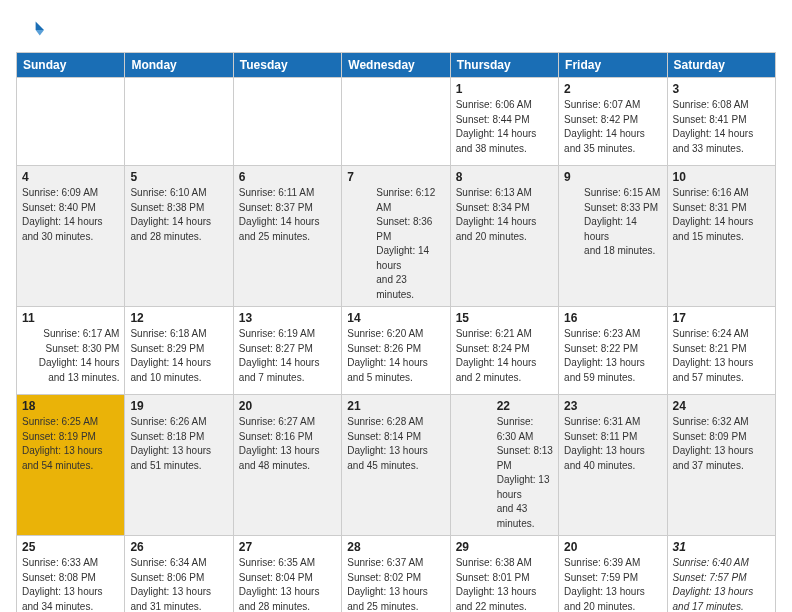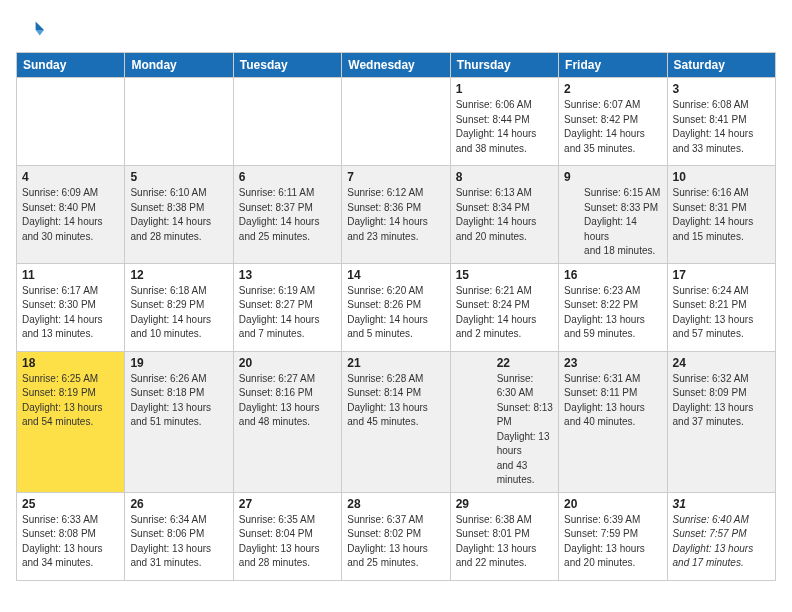--- a/index.html
+++ b/index.html
@@ -167,21 +167,21 @@
         </td>
         <td style="background: rgb(240, 240, 240);">
           <span class="day-number">6</span>
           <div class="day-info" style="white-space: pre-line;">Sunrise: 6:11 AM
 Sunset: 8:37 PM
 Daylight: 14 hours
 and 25 minutes.</div>
         </td>
         <td style="background: rgb(240, 240, 240);">
           <span class="day-number">7</span>
-          <div class="day-info" style="white-space: pre-line;">Sunrise: 6:12 AM
+          <div class="day-info" style="white-space: pre-line; margin-left: 29px;">Sunrise: 6:12 AM
 Sunset: 8:36 PM
 Daylight: 14 hours
 and 23 minutes.</div>
         </td>
         <td style="background: rgb(240, 240, 240);">
           <span class="day-number">8</span>
           <div class="day-info" style="white-space: pre-line;">Sunrise: 6:13 AM
 Sunset: 8:34 PM
 Daylight: 14 hours
 and 20 minutes.</div>
@@ -197,21 +197,21 @@
           <span class="day-number">10</span>
           <div class="day-info" style="white-space: pre-line;">Sunrise: 6:16 AM
 Sunset: 8:31 PM
 Daylight: 14 hours
 and 15 minutes.</div>
         </td>
       </tr>
       <tr>
         <td style="background: rgb(255, 255, 255);">
           <span class="day-number">11</span>
-          <div class="day-info" style="white-space: pre-line;">Sunrise: 6:17 AM
+          <div class="day-info" style="white-space: pre-line; text-align: right;">Sunrise: 6:17 AM
 Sunset: 8:30 PM
 Daylight: 14 hours
 and 13 minutes.</div>
         </td>
         <td style="background: rgb(255, 255, 255);">
           <span class="day-number">12</span>
           <div class="day-info" style="white-space: pre-line;">Sunrise: 6:18 AM
 Sunset: 8:29 PM
 Daylight: 14 hours
 and 10 minutes.</div>
@@ -246,21 +246,21 @@
         </td>
         <td style="background: rgb(255, 255, 255);">
           <span class="day-number">17</span>
           <div class="day-info" style="white-space: pre-line;">Sunrise: 6:24 AM
 Sunset: 8:21 PM
 Daylight: 13 hours
 and 57 minutes.</div>
         </td>
       </tr>
       <tr>
-        <td style="background: #fde047;">
+        <td style="background: #eab308;">
           <span class="day-number">18</span>
           <div class="day-info" style="white-space: pre-line;">Sunrise: 6:25 AM
 Sunset: 8:19 PM
 Daylight: 13 hours
 and 54 minutes.</div>
         </td>
         <td style="background: rgb(240, 240, 240);">
           <span class="day-number">19</span>
           <div class="day-info" style="white-space: pre-line;">Sunrise: 6:26 AM
 Sunset: 8:18 PM

